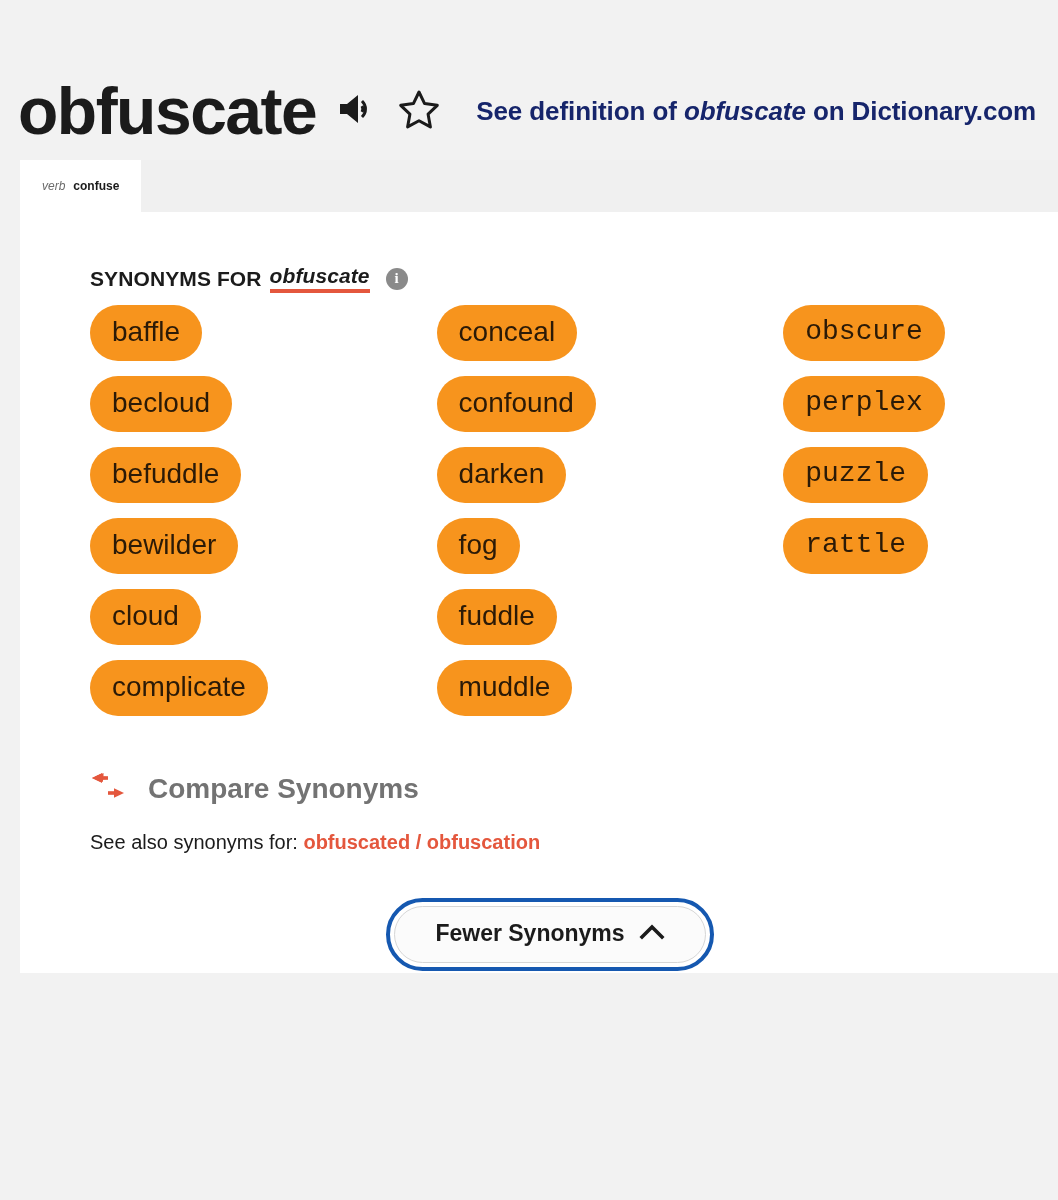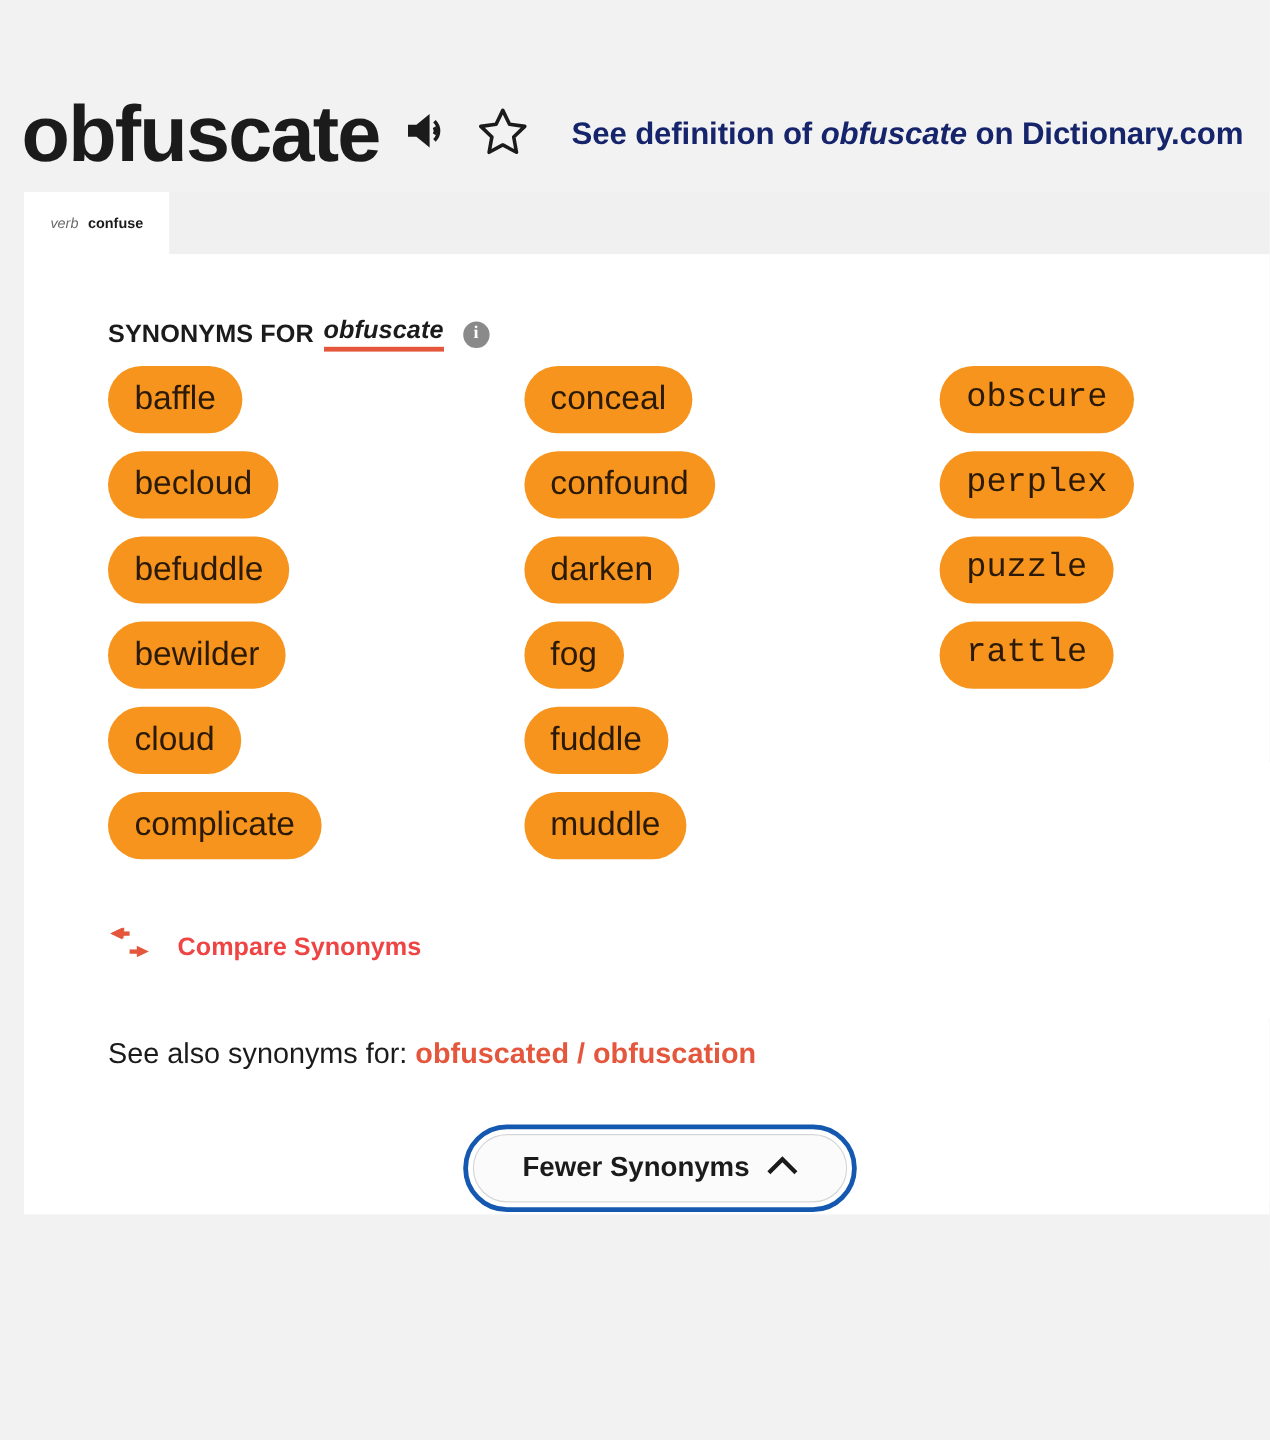--- a/index.html
+++ b/index.html
@@ -132,29 +132,29 @@
   }
   .pill-wrap { display: block; }
 
   .compare-row {
     display: flex;
     align-items: center;
     margin-top: 40px;
     cursor: pointer;
   }
   .compare-label {
-    font-size: 21px;
-    font-weight: 700;
-    color: #ef4444;
+    font-size: 28px;
+    font-weight: 700;
+    color: #737373;
     margin-left: 22px;
   }
 
   .see-also {
-    margin-top: 57px;
-    font-size: 24px;
+    margin-top: 24px;
+    font-size: 20px;
     color: #1b1b1b;
   }
   .see-also a {
     color: #e4573d;
     font-weight: 700;
     text-decoration: none;
   }
   .see-also .sep { color: #e4573d; font-weight: 700; }
 
   .btn-row {

